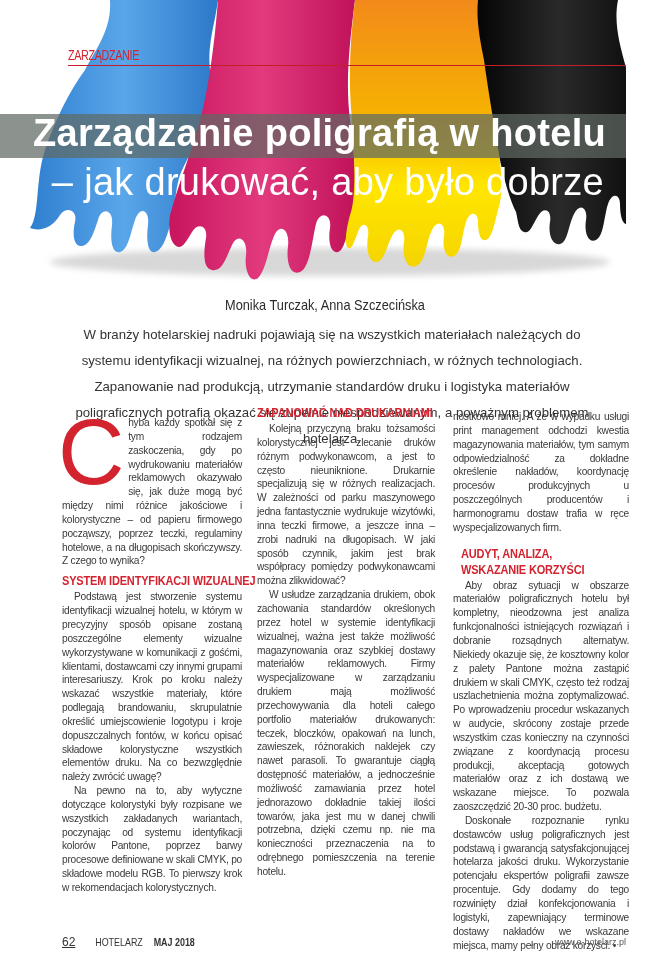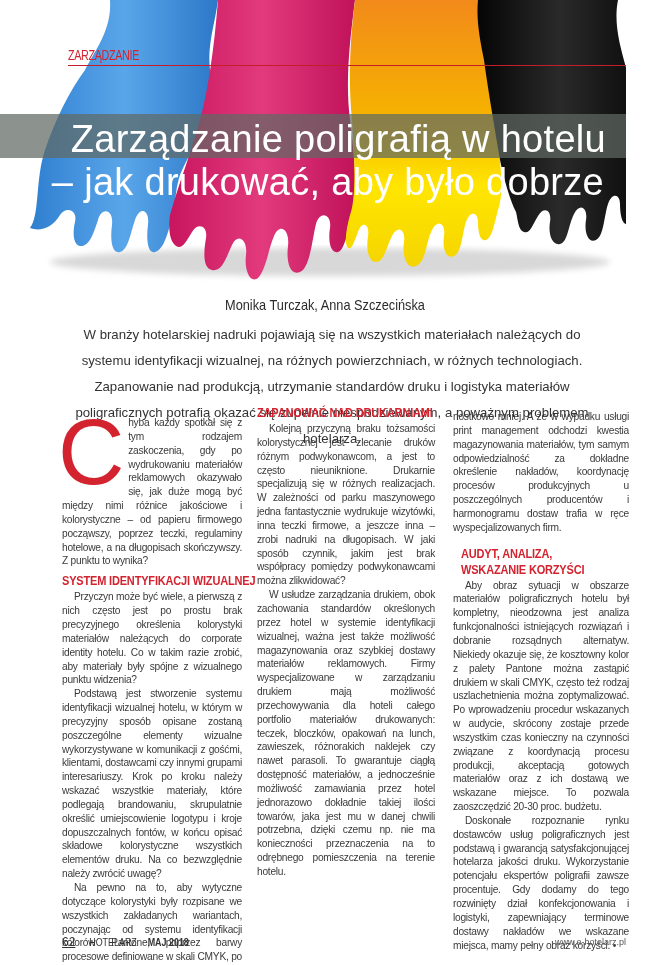--- a/index.html
+++ b/index.html
@@ -24,21 +24,21 @@
     .title-band {
       position: absolute; left: 0; top: 114px; width: 650px; height: 44px;
       background: rgba(95, 105, 100, 0.72);
     }
     .title-line {
       position: absolute; right: 20px;
       font-family: "Liberation Sans", sans-serif;
       color: #ffffff; font-size: 38px; font-weight: normal; letter-spacing: 0.3px;
       white-space: nowrap;
     }
-    .title-line.l1 { top: 118px; }
+    .title-line.l1 { top: 112px; font-weight: bold; }
     .title-line.l2 { top: 161px; right: 22px; }
     .authors {
       position: absolute; left: 0; width: 650px; top: 296px; text-align: center;
       font-size: 15px; color: #2b2b2b;
       transform: scaleX(0.85);
     }
     .lead {
       position: absolute; left: 58px; width: 548px; top: 322px;
       font-size: 13.2px; line-height: 26px; color: #333;
       text-align: center;
@@ -67,21 +67,21 @@
       margin: 0 4px -4px -4px; font-family: "Liberation Sans", sans-serif;
       font-weight: normal; height: 74px;
     }
     .signoff {
       margin-top: 10px; font-weight: bold; font-size: 10.5px; text-align: right;
       color: #222; line-height: 14px; text-indent: 0;
     }
     .footer-left {
       position: absolute; left: 62px; top: 935px; font-size: 10.5px; color: #333;
     }
-    .footer-left .pg { font-size: 12px; margin-right: 7px; text-decoration: underline; }
+    .footer-left .pg { font-size: 12px; margin-right: 13px; text-decoration: underline; }
     .footer-left .mag { transform: scaleX(0.85); display: inline-block; }
     .footer-right {
       position: absolute; right: 24px; top: 937px; font-size: 9px; color: #555;
     }
   </style>
 </head>
 <body>
 
 <div class="hero">
   <svg width="650" height="290" viewBox="0 0 650 290">
@@ -142,23 +142,22 @@
   <div class="title-band"></div>
   <div class="title-line l1">Zarządzanie poligrafią w hotelu</div>
   <div class="title-line l2">– jak drukować, aby było dobrze</div>
 </div>
 
 <div class="authors">Monika Turczak, Anna Szczecińska</div>
 
 <div class="lead">W branży hotelarskiej nadruki pojawiają się na wszystkich materiałach należących do systemu identyfikacji wizualnej, na różnych powierzchniach, w różnych technologiach. Zapanowanie nad produkcją, utrzymanie standardów druku i logistyka materiałów poligraficznych potrafią okazać się zupełnie niespodziewanym, a poważnym problemem hotelarza.</div>
 
 <div class="col c1">
-  <p class="noind"><span class="dropcap">C</span><span>hyba każdy spotkał się z tym rodzajem zaskoczenia, gdy po wydrukowaniu materiałów reklamowych okazywało się, jak duże mogą być między nimi różnice jakościowe i kolorystyczne – od papieru firmowego począwszy, poprzez teczki, regulaminy hotelowe, a na długopisach skończywszy. Z punktu to wynika?</span></p>
+  <p class="noind"><span class="dropcap">C</span><span>hyba każdy spotkał się z tym rodzajem zaskoczenia, gdy po wydrukowaniu materiałów reklamowych okazywało się, jak duże mogą być między nimi różnice jakościowe i kolorystyczne – od papieru firmowego począwszy, poprzez teczki, regulaminy hotelowe, a na długopisach skończywszy. Z czego to wynika?</span></p>
   <h3>SYSTEM IDENTYFIKACJI WIZUALNEJ</h3>
-  <p>Przyczyn może być wiele, a pierwszą z nich często jest po prostu brak precyzyjnego określenia kolorystyki materiałów należących do corporate identity hotelu. Co w takim razie zrobić, aby materiały były spójne z wizualnego punktu widzenia?</p>
   <p>Podstawą jest stworzenie systemu identyfikacji wizualnej hotelu, w którym w precyzyjny sposób opisane zostaną poszczególne elementy wizualne wykorzystywane w komunikacji z gośćmi, klientami, dostawcami czy innymi grupami interesariuszy. Krok po kroku należy wskazać wszystkie materiały, które podlegają brandowaniu, skrupulatnie określić umiejscowienie logotypu i kroje dopuszczalnych fontów, w końcu opisać składowe kolorystyczne wszystkich elementów druku. Na co bezwzględnie należy zwrócić uwagę?</p>
   <p>Na pewno na to, aby wytyczne dotyczące kolorystyki były rozpisane we wszystkich zakładanych wariantach, poczynając od systemu identyfikacji kolorów Pantone, poprzez barwy procesowe definiowane w skali CMYK, po składowe modelu RGB. To pierwszy krok w rekomendacjach kolorystycznych.</p>
 </div>
 
 <div class="col c2">
   <h3>ZAPANOWAĆ NAD DRUKARNIAMI</h3>
   <p>Kolejną przyczyną braku tożsamości kolorystycznej jest zlecanie druków różnym podwykonawcom, a jest to często nieuniknione. Drukarnie specjalizują się w różnych realizacjach. W zależności od parku maszynowego jedna fantastycznie wydrukuje wizytówki, inna teczki firmowe, a jeszcze inna – zrobi nadruki na długopisach. W jaki sposób czynnik, jakim jest brak współpracy pomiędzy podwykonawcami można zlikwidować?</p>
   <p>W usłudze zarządzania drukiem, obok zachowania standardów określonych przez hotel w systemie identyfikacji wizualnej, ważna jest także możliwość magazynowania oraz szybkiej dostawy materiałów reklamowych. Firmy wyspecjalizowane w zarządzaniu drukiem mają możliwość przechowywania dla hoteli całego portfolio materiałów drukowanych: teczek, bloczków, opakowań na lunch, zawieszek, różnorakich naklejek czy nawet parasoli. To gwarantuje ciągłą dostępność materiałów, a jednocześnie możliwość zamawiania przez hotel jednorazowo dokładnie takiej ilości towarów, jaka jest mu w danej chwili potrzebna, dzięki czemu np. nie ma konieczności przeznaczenia na to odrębnego pomieszczenia na terenie hotelu.</p>
 
 </div>

